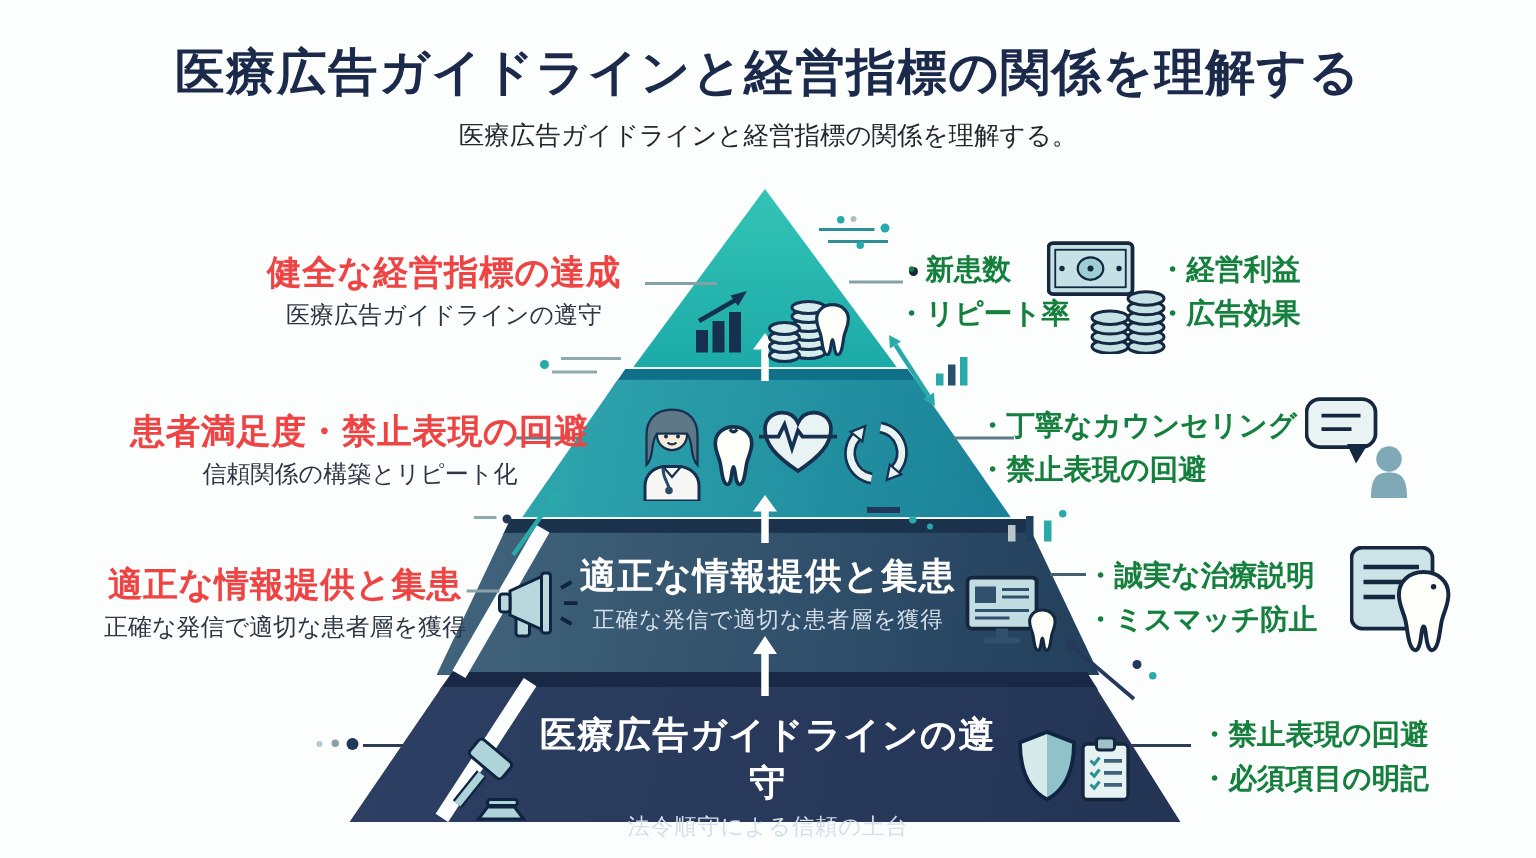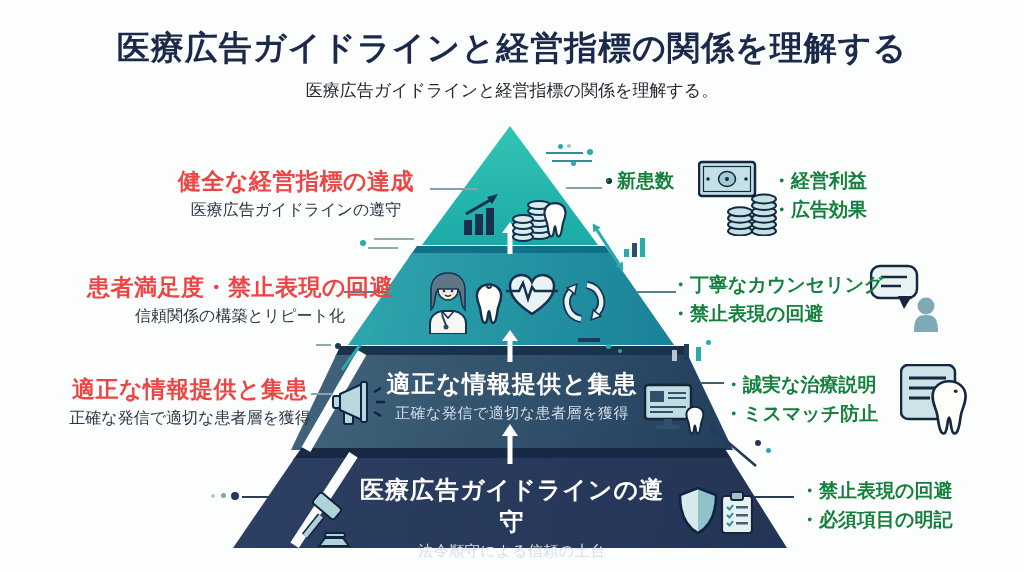--- a/index.html
+++ b/index.html
@@ -316,26 +316,27 @@
     <div class="ll-title">患者満足度・禁止表現の回避</div>
     <div class="ll-sub">信頼関係の構築とリピート化</div>
   </div>
   <div class="abs left-label" style="left:40px;top:374px;width:300px">
     <div class="ll-title">適正な情報提供と集患</div>
     <div class="ll-sub">正確な発信で適切な患者層を獲得</div>
   </div>
 
   <div class="abs bullets" style="left:598px;top:166px">
     <div>・新患数</div>
+    <div>・リピート率</div>
   </div>
   <div class="abs bullets" style="left:772px;top:166px">
     <div>・経営利益</div>
     <div>・広告効果</div>
   </div>
-  <div class="abs bullets" style="left:671px;top:270px">
+  <div class="abs bullets" style="left:652px;top:270px">
     <div>・丁寧なカウンセリング</div>
     <div>・禁止表現の回避</div>
   </div>
   <div class="abs bullets" style="left:724px;top:370px">
     <div>・誠実な治療説明</div>
     <div>・ミスマッチ防止</div>
   </div>
   <div class="abs bullets" style="left:800px;top:476px">
     <div>・禁止表現の回避</div>
     <div>・必須項目の明記</div>

